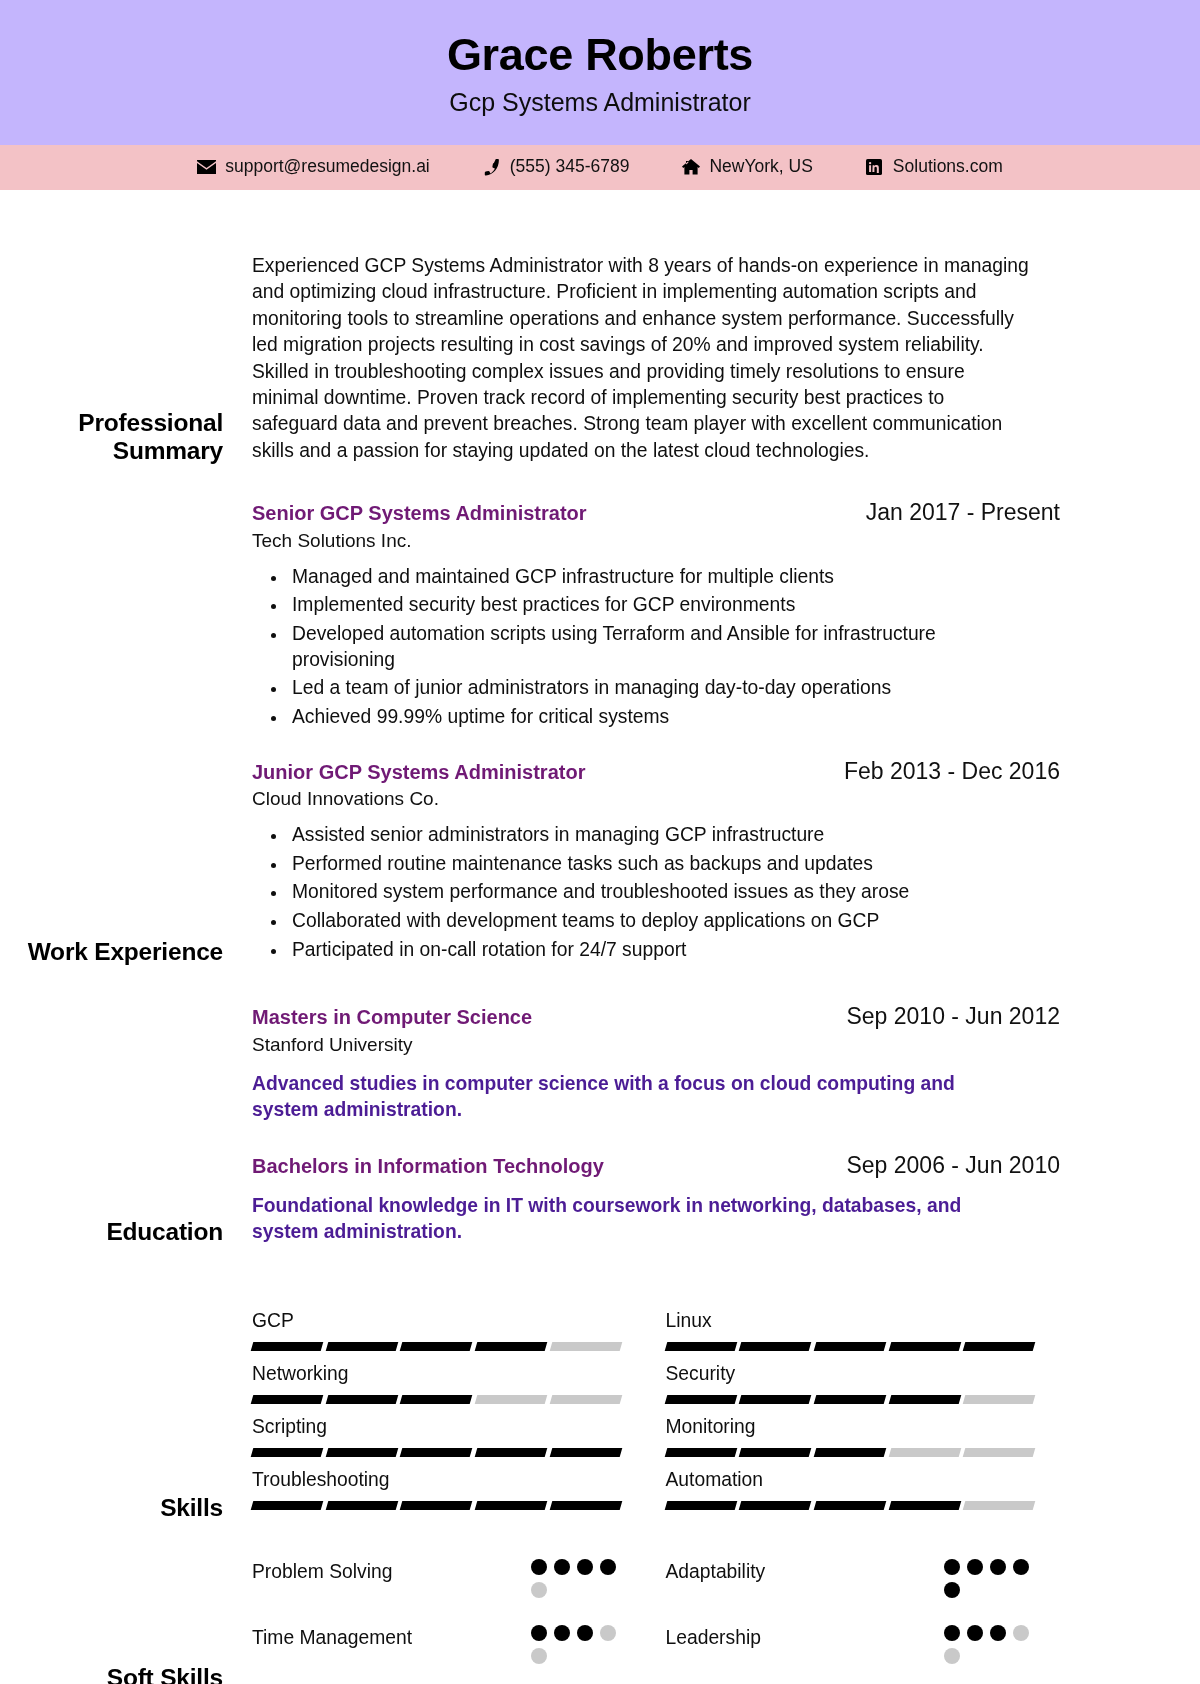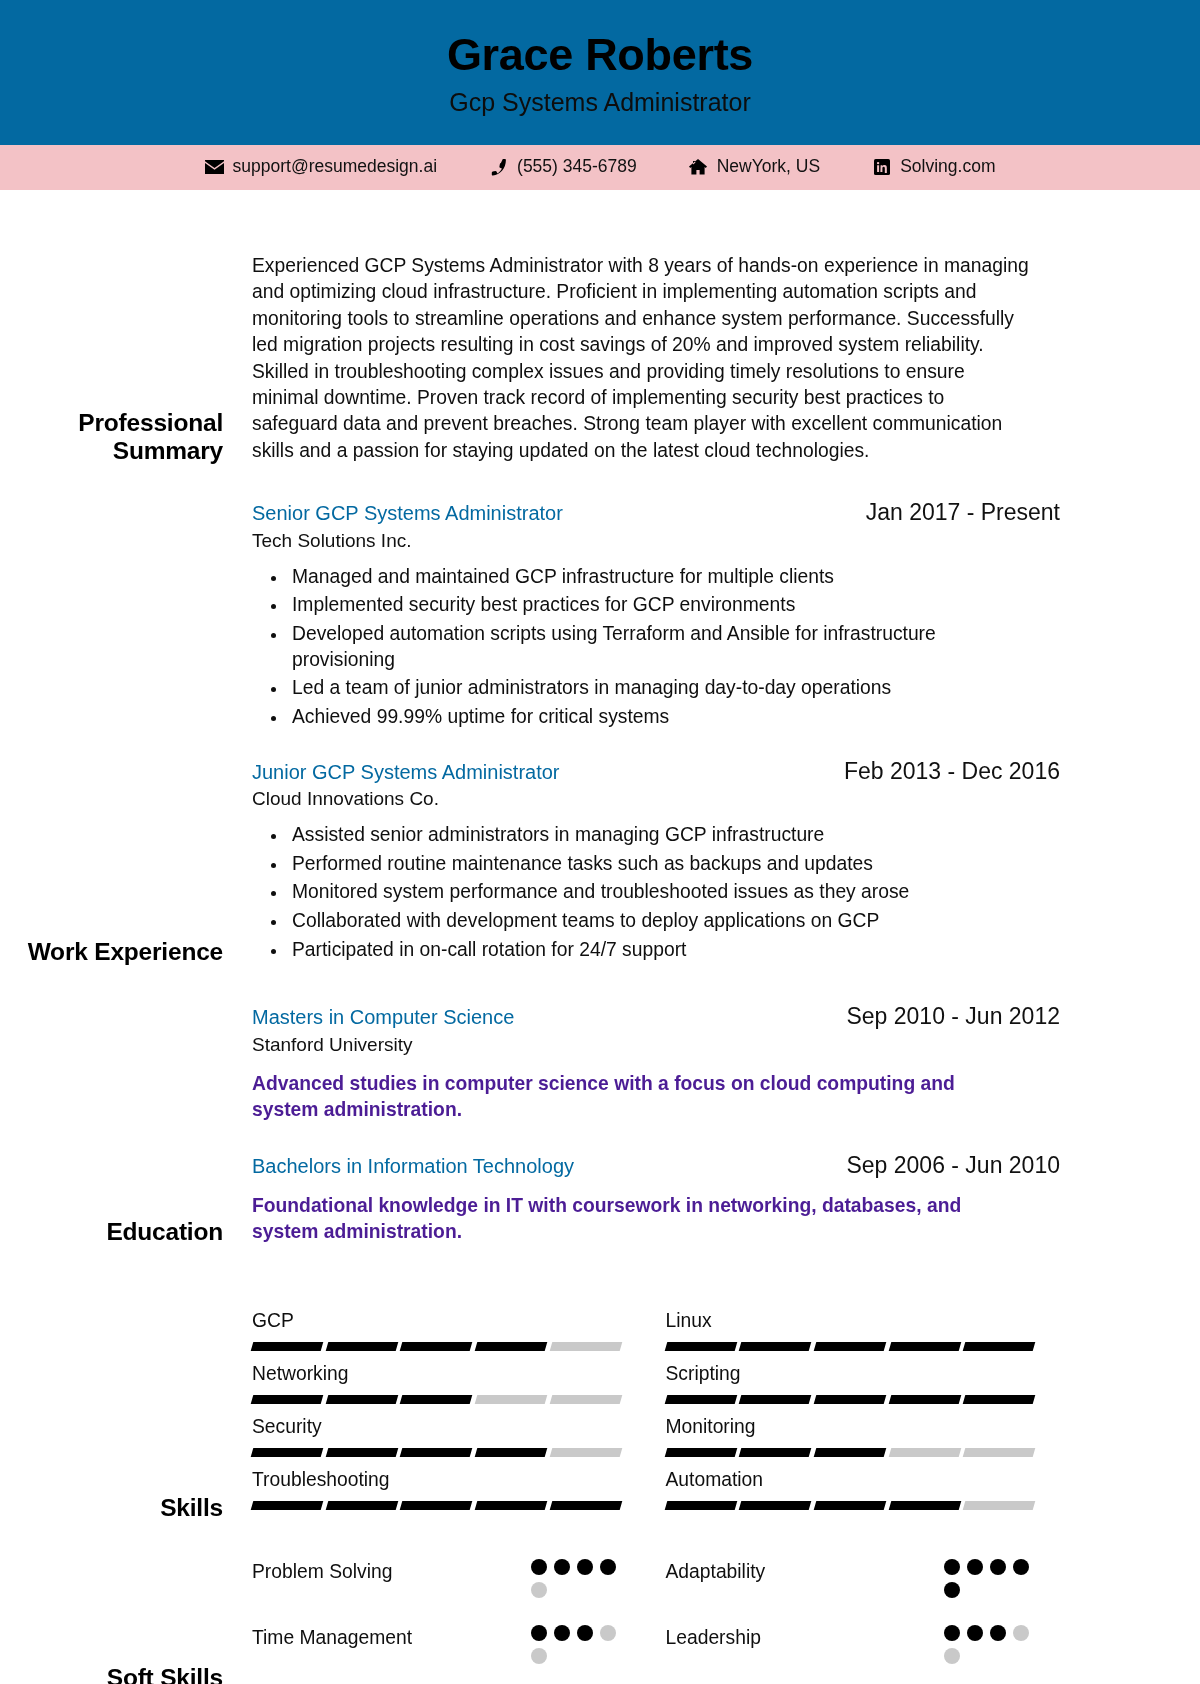--- a/index.html
+++ b/index.html
@@ -9,21 +9,21 @@
   }
   body {
     font-family: "Liberation Sans", sans-serif;
     color: #000000;
     -webkit-font-smoothing: antialiased;
   }
   .page { width: 1200px; min-height: 1684px; background: #fff; position: relative; overflow: hidden; }
 
   
   .header {
-    background: #0369a1;
+    background: #c4b5fd;
     padding: 30px 0 28px;
     text-align: center;
   }
   .name {
     font-size: 45px;
     font-weight: 700;
     letter-spacing: -0.3px;
     line-height: 1.12;
     color: #000;
   }
@@ -98,23 +98,23 @@
   .entry { margin-bottom: 0; }
   .entry + .entry { margin-top: 27px; }
   .entry-head {
     display: flex;
     align-items: baseline;
     justify-content: space-between;
     gap: 16px;
   }
   .entry-title {
     font-size: 20px;
-    font-weight: 400;
+    font-weight: 700;
     line-height: 1.25;
-    color: #0369a1;
+    color: #701a75;
   }
   .entry-date {
     font-size: 23px;
     font-weight: 400;
     color: #111;
     white-space: nowrap;
     flex: 0 0 auto;
     line-height: 1.25;
   }
   .entry-org {
@@ -249,21 +249,21 @@
       </span>
       <span>NewYork, US</span>
     </div>
     <div class="contact-item">
       <span class="ci-icon">
         <svg width="16" height="16" viewBox="0 0 16 16">
             <rect width="16" height="16" rx="1.6" fill="currentColor"></rect>
             <path fill="#f3c2c6" d="M3.1 6.2h2v6.8h-2zM4.1 2.9a1.2 1.2 0 1 1 0 2.4 1.2 1.2 0 0 1 0-2.4zM6.6 6.2h1.9v.95h.03c.27-.5.92-1.03 1.9-1.03 2.03 0 2.4 1.3 2.4 3v4.9h-2V9.55c0-.8-.02-1.85-1.13-1.85-1.14 0-1.3.88-1.3 1.79v3.5h-2z"></path>
           </svg>
       </span>
-      <span>Solving.com</span>
+      <span>Solutions.com</span>
     </div>
   </div>
 
   <div class="body-wrap">
 
     <section class="section" id="sec-summary">
       <div class="sec-label">Professional Summary</div>
       <div class="sec-body">
         <p class="summary-text">Experienced GCP Systems Administrator with 8 years of hands-on experience in managing and optimizing cloud infrastructure. Proficient in implementing automation scripts and monitoring tools to streamline operations and enhance system performance. Successfully led migration projects resulting in cost savings of 20% and improved system reliability. Skilled in troubleshooting complex issues and providing timely resolutions to ensure minimal downtime. Proven track record of implementing security best practices to safeguard data and prevent breaches. Strong team player with excellent communication skills and a passion for staying updated on the latest cloud technologies.</p>
       </div>
@@ -358,37 +358,37 @@
               <div class="skill-name">Networking</div>
               <div class="skill-bar">
                 <span class="seg on"></span>
                 <span class="seg on"></span>
                 <span class="seg on"></span>
                 <span class="seg"></span>
                 <span class="seg"></span>
               </div>
             </div>
             <div class="skill-item">
+              <div class="skill-name">Security</div>
+              <div class="skill-bar">
+                <span class="seg on"></span>
+                <span class="seg on"></span>
+                <span class="seg on"></span>
+                <span class="seg on"></span>
+                <span class="seg"></span>
+              </div>
+            </div>
+            <div class="skill-item">
               <div class="skill-name">Scripting</div>
               <div class="skill-bar">
                 <span class="seg on"></span>
                 <span class="seg on"></span>
                 <span class="seg on"></span>
                 <span class="seg on"></span>
                 <span class="seg on"></span>
-              </div>
-            </div>
-            <div class="skill-item">
-              <div class="skill-name">Security</div>
-              <div class="skill-bar">
-                <span class="seg on"></span>
-                <span class="seg on"></span>
-                <span class="seg on"></span>
-                <span class="seg on"></span>
-                <span class="seg"></span>
               </div>
             </div>
             <div class="skill-item">
               <div class="skill-name">Monitoring</div>
               <div class="skill-bar">
                 <span class="seg on"></span>
                 <span class="seg on"></span>
                 <span class="seg on"></span>
                 <span class="seg"></span>
                 <span class="seg"></span>

